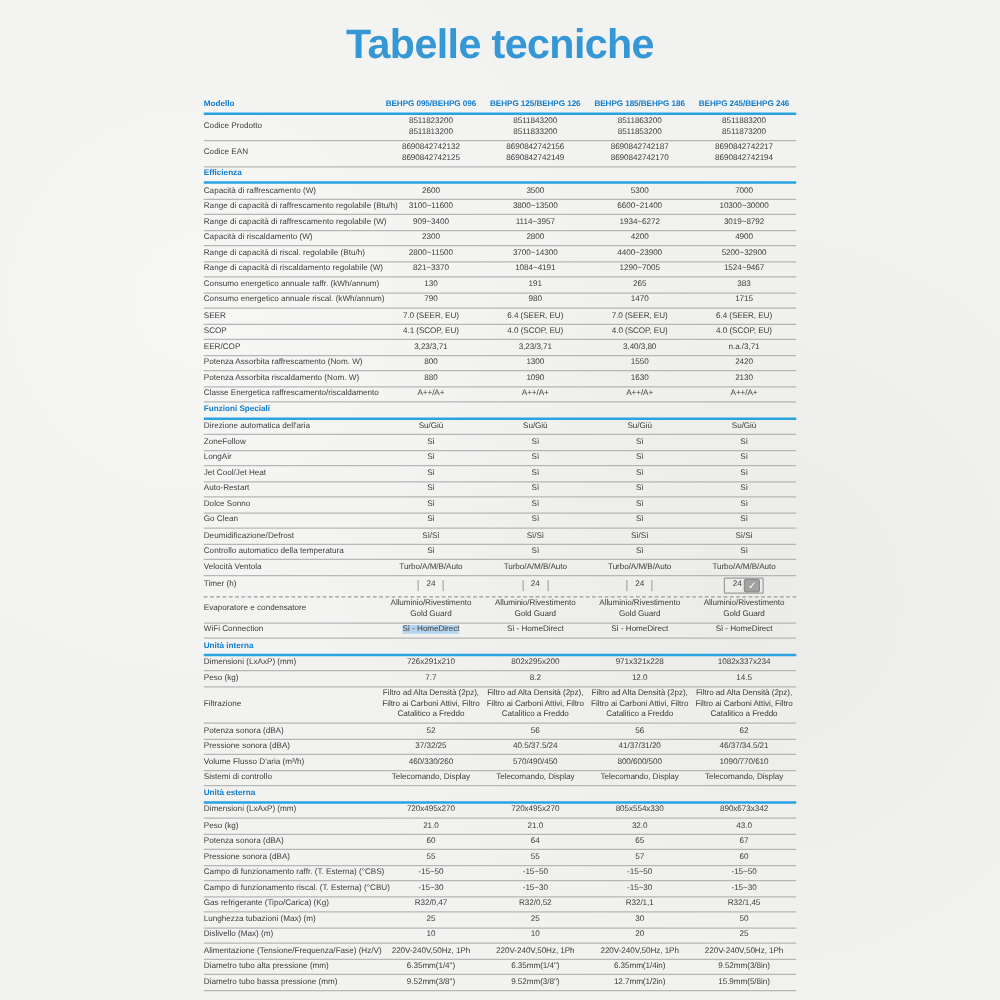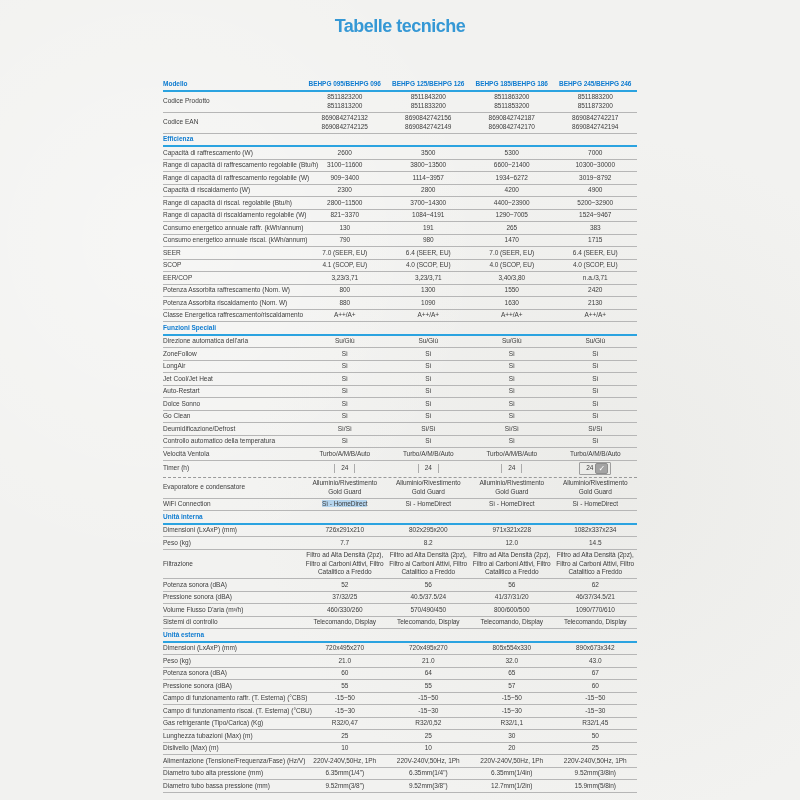--- a/index.html
+++ b/index.html
@@ -11,21 +11,21 @@
   }
   .page {
     position:relative; width:800px; height:800px;
     background:
       radial-gradient(circle at 20% 30%, rgba(255,255,255,.35), transparent 40%),
       radial-gradient(circle at 75% 60%, rgba(220,220,215,.3), transparent 45%),
       #f2f2f0;
   }
   .title {
     position:absolute; top:16px; left:0; width:100%;
-    text-align:center; font-size:18px; font-weight:bold;
+    text-align:center; font-size:33px; font-weight:bold;
     color:#3598d5; letter-spacing:-0.5px;
   }
   .spec-table {
     position:absolute; left:163px; top:78px; width:474px;
     color:#3c3c3c; font-size:6.5px; line-height:8.5px;
   }
   .row {
     display:flex; align-items:center;
     border-bottom:1px solid #b6b6b6;
     padding:1.5px 0;

